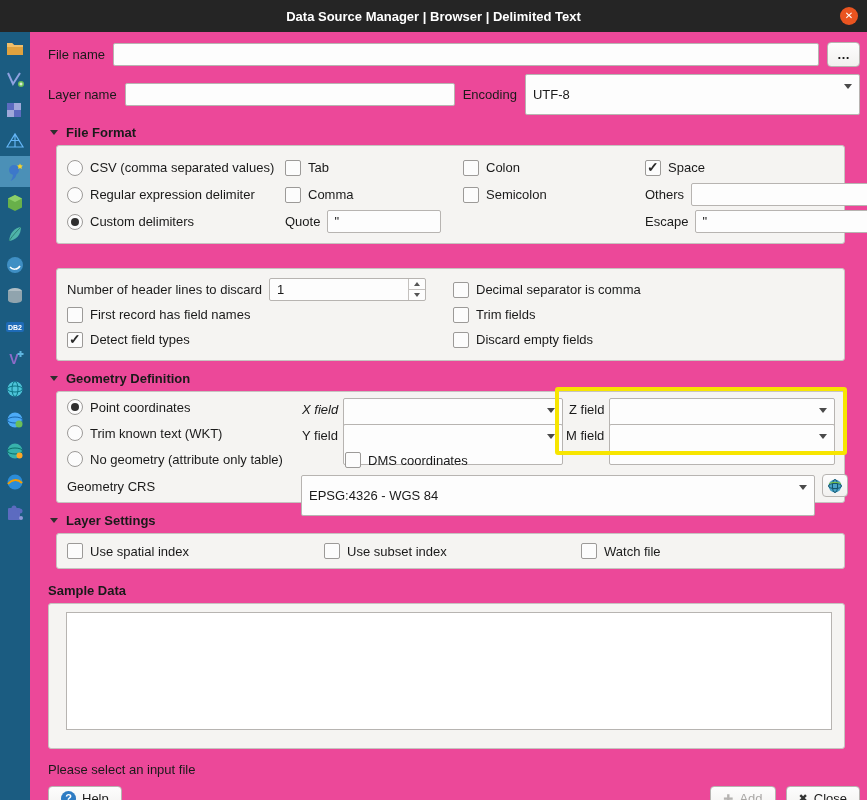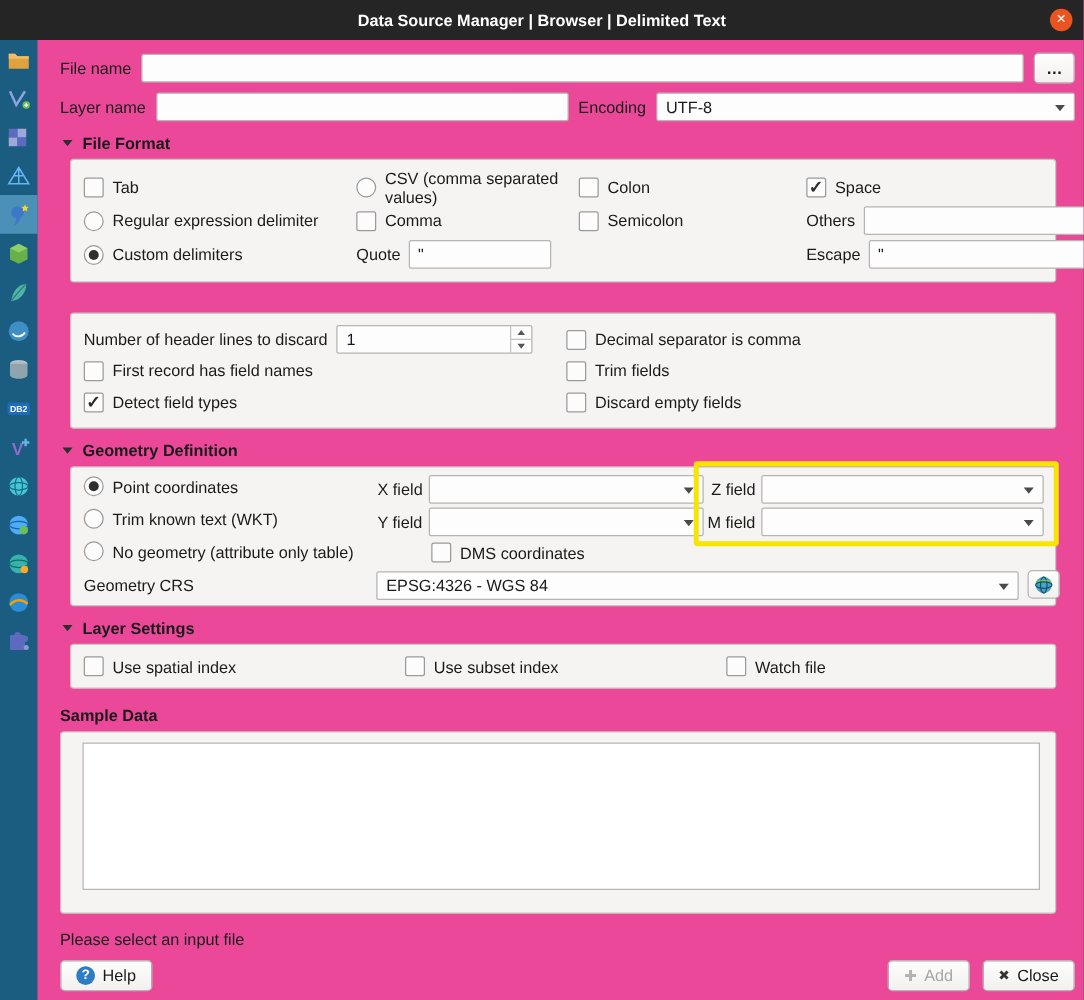--- a/index.html
+++ b/index.html
@@ -19,21 +19,21 @@
   .side-item svg { display:block; }
 
   
   .content { position:absolute; left:30px; top:32px; right:0; bottom:0; padding:10px 7px 8px 18px; }
 
   .form-row { display:flex; align-items:center; gap:8px; margin-bottom:7px; }
   .grow { flex:1; }
 
   .txt { height:23px; border:1px solid #b7b4b1; border-radius:2px; background:#fdfdfd; padding:0 6px;
          font-family:"Liberation Sans", sans-serif; font-size:13px; color:#1a1a1a; }
-  .combo { position:relative; height:23px; border:1px solid #b7b4b1; border-radius:2px; background:#fdfdfd;
+  .combo { position:relative; height:41px; border:1px solid #b7b4b1; border-radius:2px; background:#fdfdfd;
            display:flex; align-items:center; padding:0 22px 0 7px; cursor:pointer; }
   .combo .arrow { position:absolute; right:7px; top:9px; width:0; height:0;
                   border-left:4px solid transparent; border-right:4px solid transparent; border-top:5px solid #4a4a4a; }
 
   .btn { display:inline-flex; align-items:center; justify-content:center; gap:6px; height:25px;
          background:linear-gradient(#fdfdfd,#f2f1ef); border:1px solid #b7b4b1; border-radius:4px;
          padding:0 12px; font-family:"Liberation Sans", sans-serif; font-size:13px; color:#1a1a1a; cursor:pointer; }
   .btn.disabled { color:#a9a7a5; cursor:default; }
   .browse { padding:0 9px; font-weight:bold; }
 
@@ -214,26 +214,26 @@
         <span class="arrow"></span>
       </div>
     </div>
 
     <div class="group-title">
       <span class="tri"></span>
       <span>File Format</span>
     </div>
     <div class="frame pad ff-grid">
       <div class="ctl">
-        <span class="cb"></span>
-        <span>Tab</span>
-      </div>
-      <div class="ctl">
         <span class="rb"></span>
         <span>CSV (comma separated values)</span>
+      </div>
+      <div class="ctl">
+        <span class="cb"></span>
+        <span>Tab</span>
       </div>
       <div class="ctl">
         <span class="cb"></span>
         <span>Colon</span>
       </div>
       <div class="ctl">
         <span class="cb checked"></span>
         <span>Space</span>
       </div>
 
@@ -321,21 +321,21 @@
       </div>
       <div class="ctl abs" style="left:10px; top:33px;">
         <span class="rb"></span>
         <span>Trim known text (WKT)</span>
       </div>
       <div class="ctl abs" style="left:10px; top:59px;">
         <span class="rb"></span>
         <span>No geometry (attribute only table)</span>
       </div>
 
-      <span class="abs" style="left:245px; top:10px;">X field</span>
+      <span class="abs" style="left:245px; top:10px;font-style:italic;">X field</span>
       <div class="combo abs" style="left:286px; top:6px; width:220px;">
         <span></span>
         <span class="arrow"></span>
       </div>
       <span class="abs" style="left:245px; top:36px;">Y field</span>
       <div class="combo abs" style="left:286px; top:32px; width:220px;">
         <span></span>
         <span class="arrow"></span>
       </div>
 

